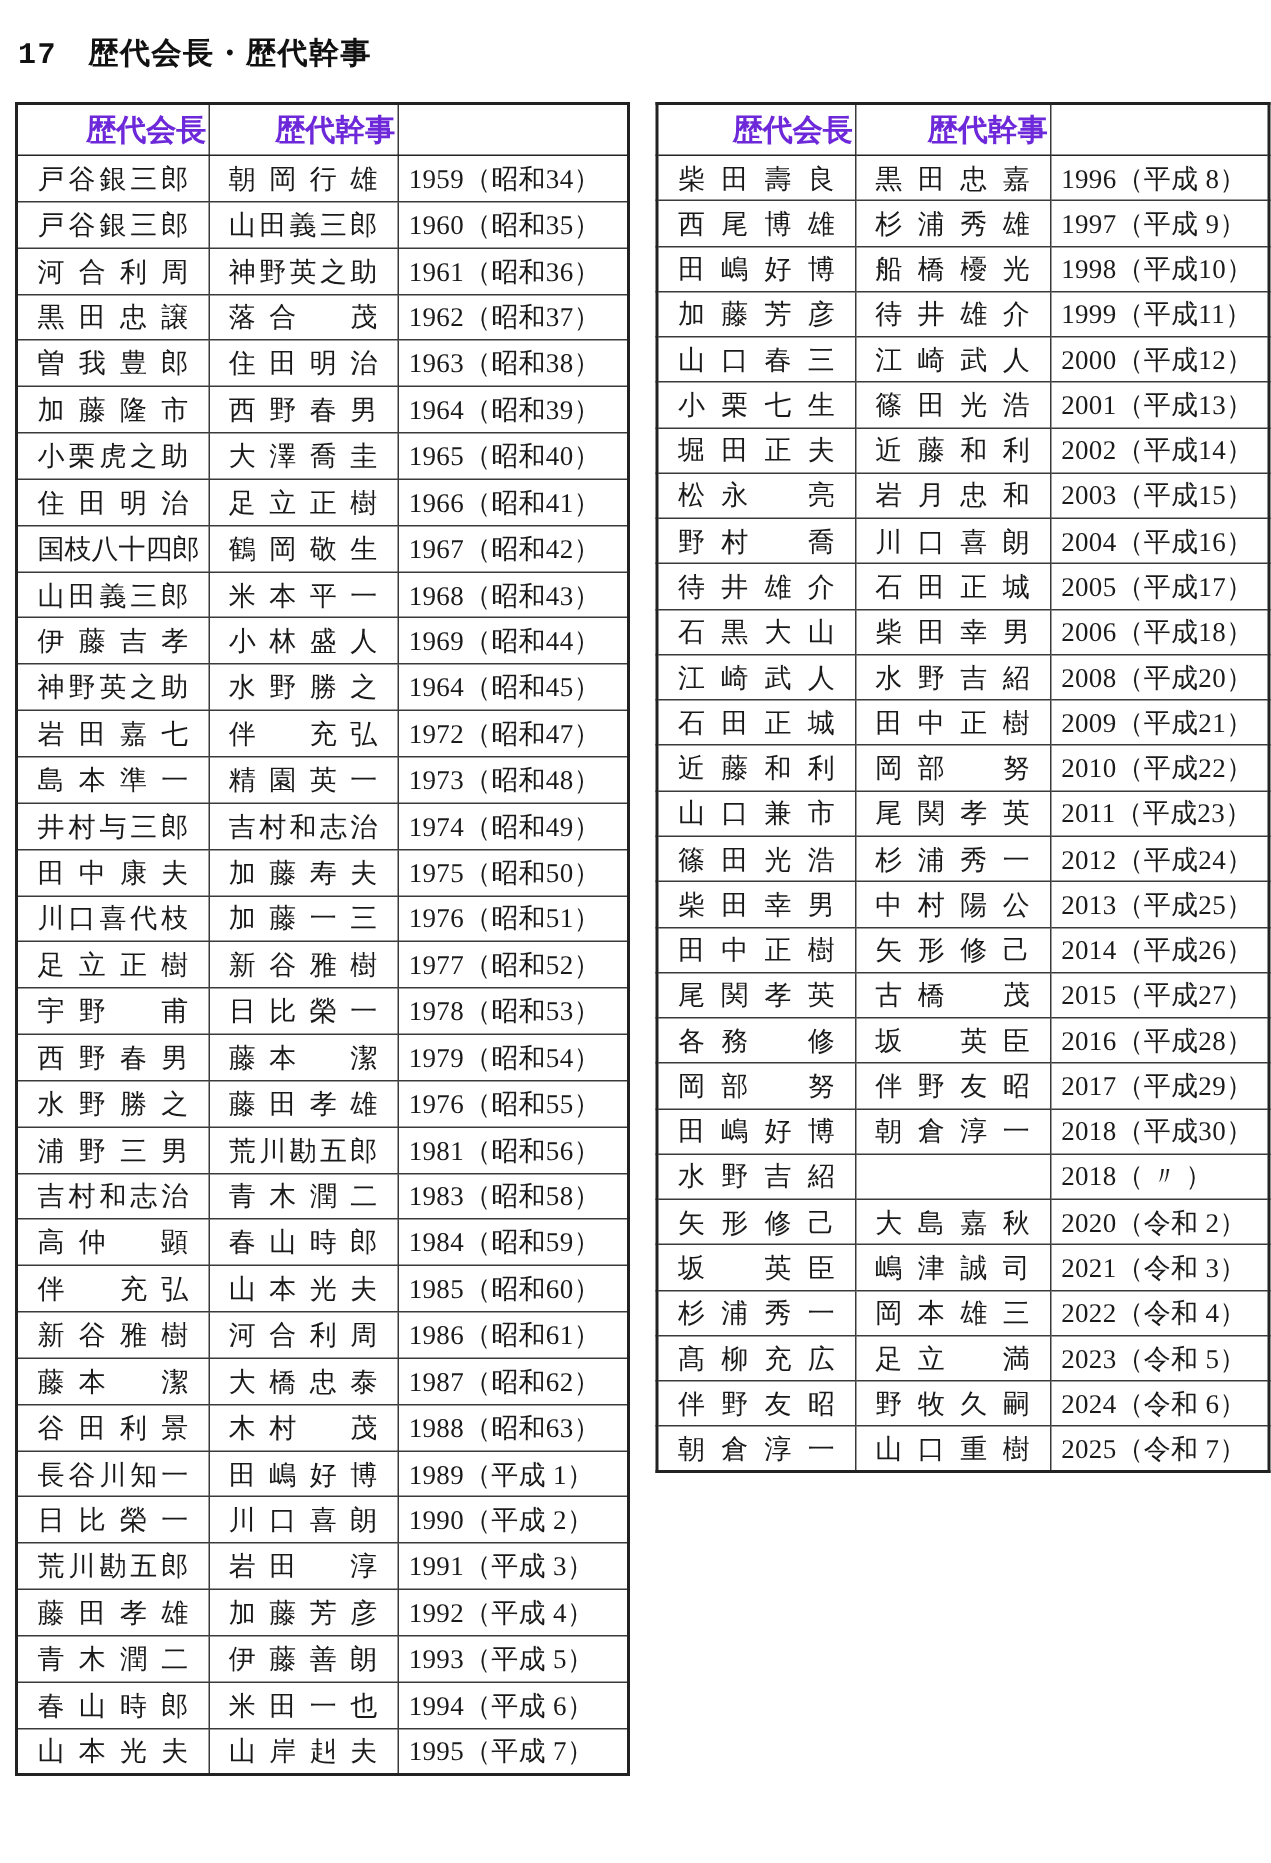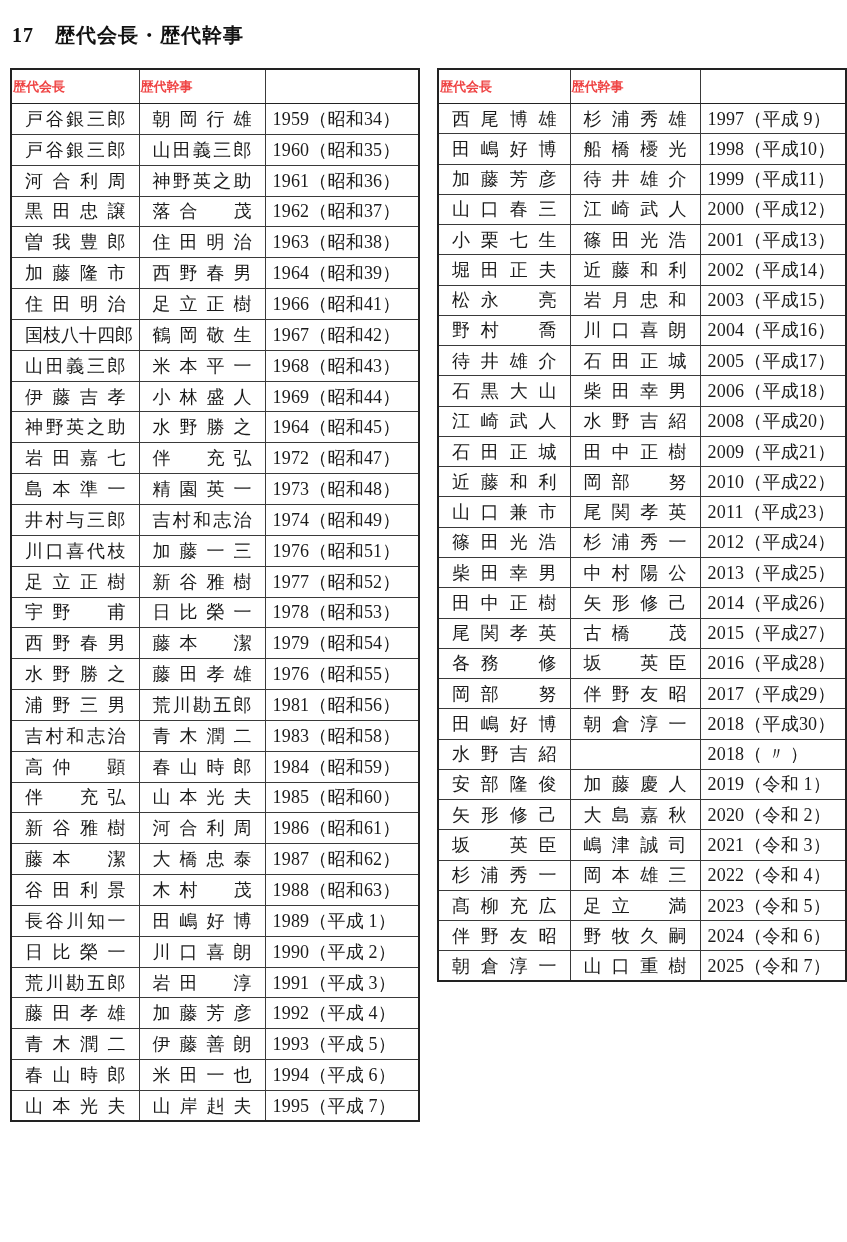--- a/index.html
+++ b/index.html
@@ -3,35 +3,35 @@
 <meta charset="utf-8">
 <style>
   html,body{margin:0;padding:0;}
   body{
     width:847px;height:1242px;background:#ffffff;position:relative;
     font-family:"Liberation Serif","DejaVu Serif",serif;color:#1a1a1a;
     -webkit-font-smoothing:antialiased;
   }
   .page-title{
     position:absolute;top:22px;left:12px;
-    font-family:Liberation Serif, serif;
+    font-family:Liberation Mono, monospace;
     font-weight:bold;font-size:20px;letter-spacing:1px;color:#111;
   }
   table.roster{
     position:absolute;top:68px;border-collapse:collapse;table-layout:fixed;
     border:2.5px solid #222;background:#fff;
   }
   #table-left{left:10px;width:408px;}
   #table-right{left:437px;width:408px;}
   table.roster th, table.roster td{
     border:1px solid #3a3a3a;overflow:hidden;white-space:nowrap;
   }
   table.roster th{
     font-family:"Liberation Sans","DejaVu Sans",sans-serif;
-    font-weight:bold;font-size:13px;text-align:left;height:31px;color:#ef4444;
+    font-weight:bold;font-size:20px;text-align:right;height:31px;color:#6d28d9;
     border-bottom:1.5px solid #222;
   }
   #table-left tr.data-row{height:30.85px;margin-top:36px;}
   #table-right tr.data-row{height:30.28px;}
   td.name-cell{
     font-size:18px;padding:0 13px;
     text-align:justify;text-align-last:justify;text-justify:inter-character;
   }
   td.year-cell{
     font-size:18px;padding:0 2px 0 7px;letter-spacing:0.2px;
@@ -80,20 +80,25 @@
         <td class="name-cell">曽我豊郎</td>
         <td class="name-cell">住田明治</td>
         <td class="year-cell">1963（昭和38）</td>
       </tr>
       <tr class="data-row">
         <td class="name-cell">加藤隆市</td>
         <td class="name-cell">西野春男</td>
         <td class="year-cell">1964（昭和39）</td>
       </tr>
       <tr class="data-row">
+        <td class="name-cell">小栗虎之助</td>
+        <td class="name-cell">大澤喬圭</td>
+        <td class="year-cell">1965（昭和40）</td>
+      </tr>
+      <tr class="data-row">
         <td class="name-cell">住田明治</td>
         <td class="name-cell">足立正樹</td>
         <td class="year-cell">1966（昭和41）</td>
       </tr>
       <tr class="data-row">
         <td class="name-cell">国枝八十四郎</td>
         <td class="name-cell">鶴岡敬生</td>
         <td class="year-cell">1967（昭和42）</td>
       </tr>
       <tr class="data-row">
@@ -118,20 +123,25 @@
       </tr>
       <tr class="data-row">
         <td class="name-cell">島本準一</td>
         <td class="name-cell">精園英一</td>
         <td class="year-cell">1973（昭和48）</td>
       </tr>
       <tr class="data-row">
         <td class="name-cell">井村与三郎</td>
         <td class="name-cell">吉村和志治</td>
         <td class="year-cell">1974（昭和49）</td>
+      </tr>
+      <tr class="data-row">
+        <td class="name-cell">田中康夫</td>
+        <td class="name-cell">加藤寿夫</td>
+        <td class="year-cell">1975（昭和50）</td>
       </tr>
       <tr class="data-row">
         <td class="name-cell">川口喜代枝</td>
         <td class="name-cell">加藤一三</td>
         <td class="year-cell">1976（昭和51）</td>
       </tr>
       <tr class="data-row">
         <td class="name-cell">足立正樹</td>
         <td class="name-cell">新谷雅樹</td>
         <td class="year-cell">1977（昭和52）</td>
@@ -232,20 +242,25 @@
   </colgroup>
   <thead>
     <tr>
       <th>歴代会長</th>
       <th>歴代幹事</th>
       <th></th>
     </tr>
   </thead>
   <tbody id="tbody-right">
       <tr class="data-row">
+        <td class="name-cell">柴田壽良</td>
+        <td class="name-cell">黒田忠嘉</td>
+        <td class="year-cell">1996（平成 8）</td>
+      </tr>
+      <tr class="data-row">
         <td class="name-cell">西尾博雄</td>
         <td class="name-cell">杉浦秀雄</td>
         <td class="year-cell">1997（平成 9）</td>
       </tr>
       <tr class="data-row">
         <td class="name-cell">田嶋好博</td>
         <td class="name-cell">船橋櫌光</td>
         <td class="year-cell">1998（平成10）</td>
       </tr>
       <tr class="data-row">
@@ -340,25 +355,20 @@
       </tr>
       <tr class="data-row">
         <td class="name-cell">田嶋好博</td>
         <td class="name-cell">朝倉淳一</td>
         <td class="year-cell">2018（平成30）</td>
       </tr>
       <tr class="data-row">
         <td class="name-cell">水野吉紹</td>
         <td class="name-cell"></td>
         <td class="year-cell">2018（ 〃 ）</td>
-      </tr>
-      <tr class="data-row">
-        <td class="name-cell">安部隆俊</td>
-        <td class="name-cell">加藤慶人</td>
-        <td class="year-cell">2019（令和 1）</td>
       </tr>
       <tr class="data-row">
         <td class="name-cell">矢形修己</td>
         <td class="name-cell">大島嘉秋</td>
         <td class="year-cell">2020（令和 2）</td>
       </tr>
       <tr class="data-row">
         <td class="name-cell">坂　英臣</td>
         <td class="name-cell">嶋津誠司</td>
         <td class="year-cell">2021（令和 3）</td>

